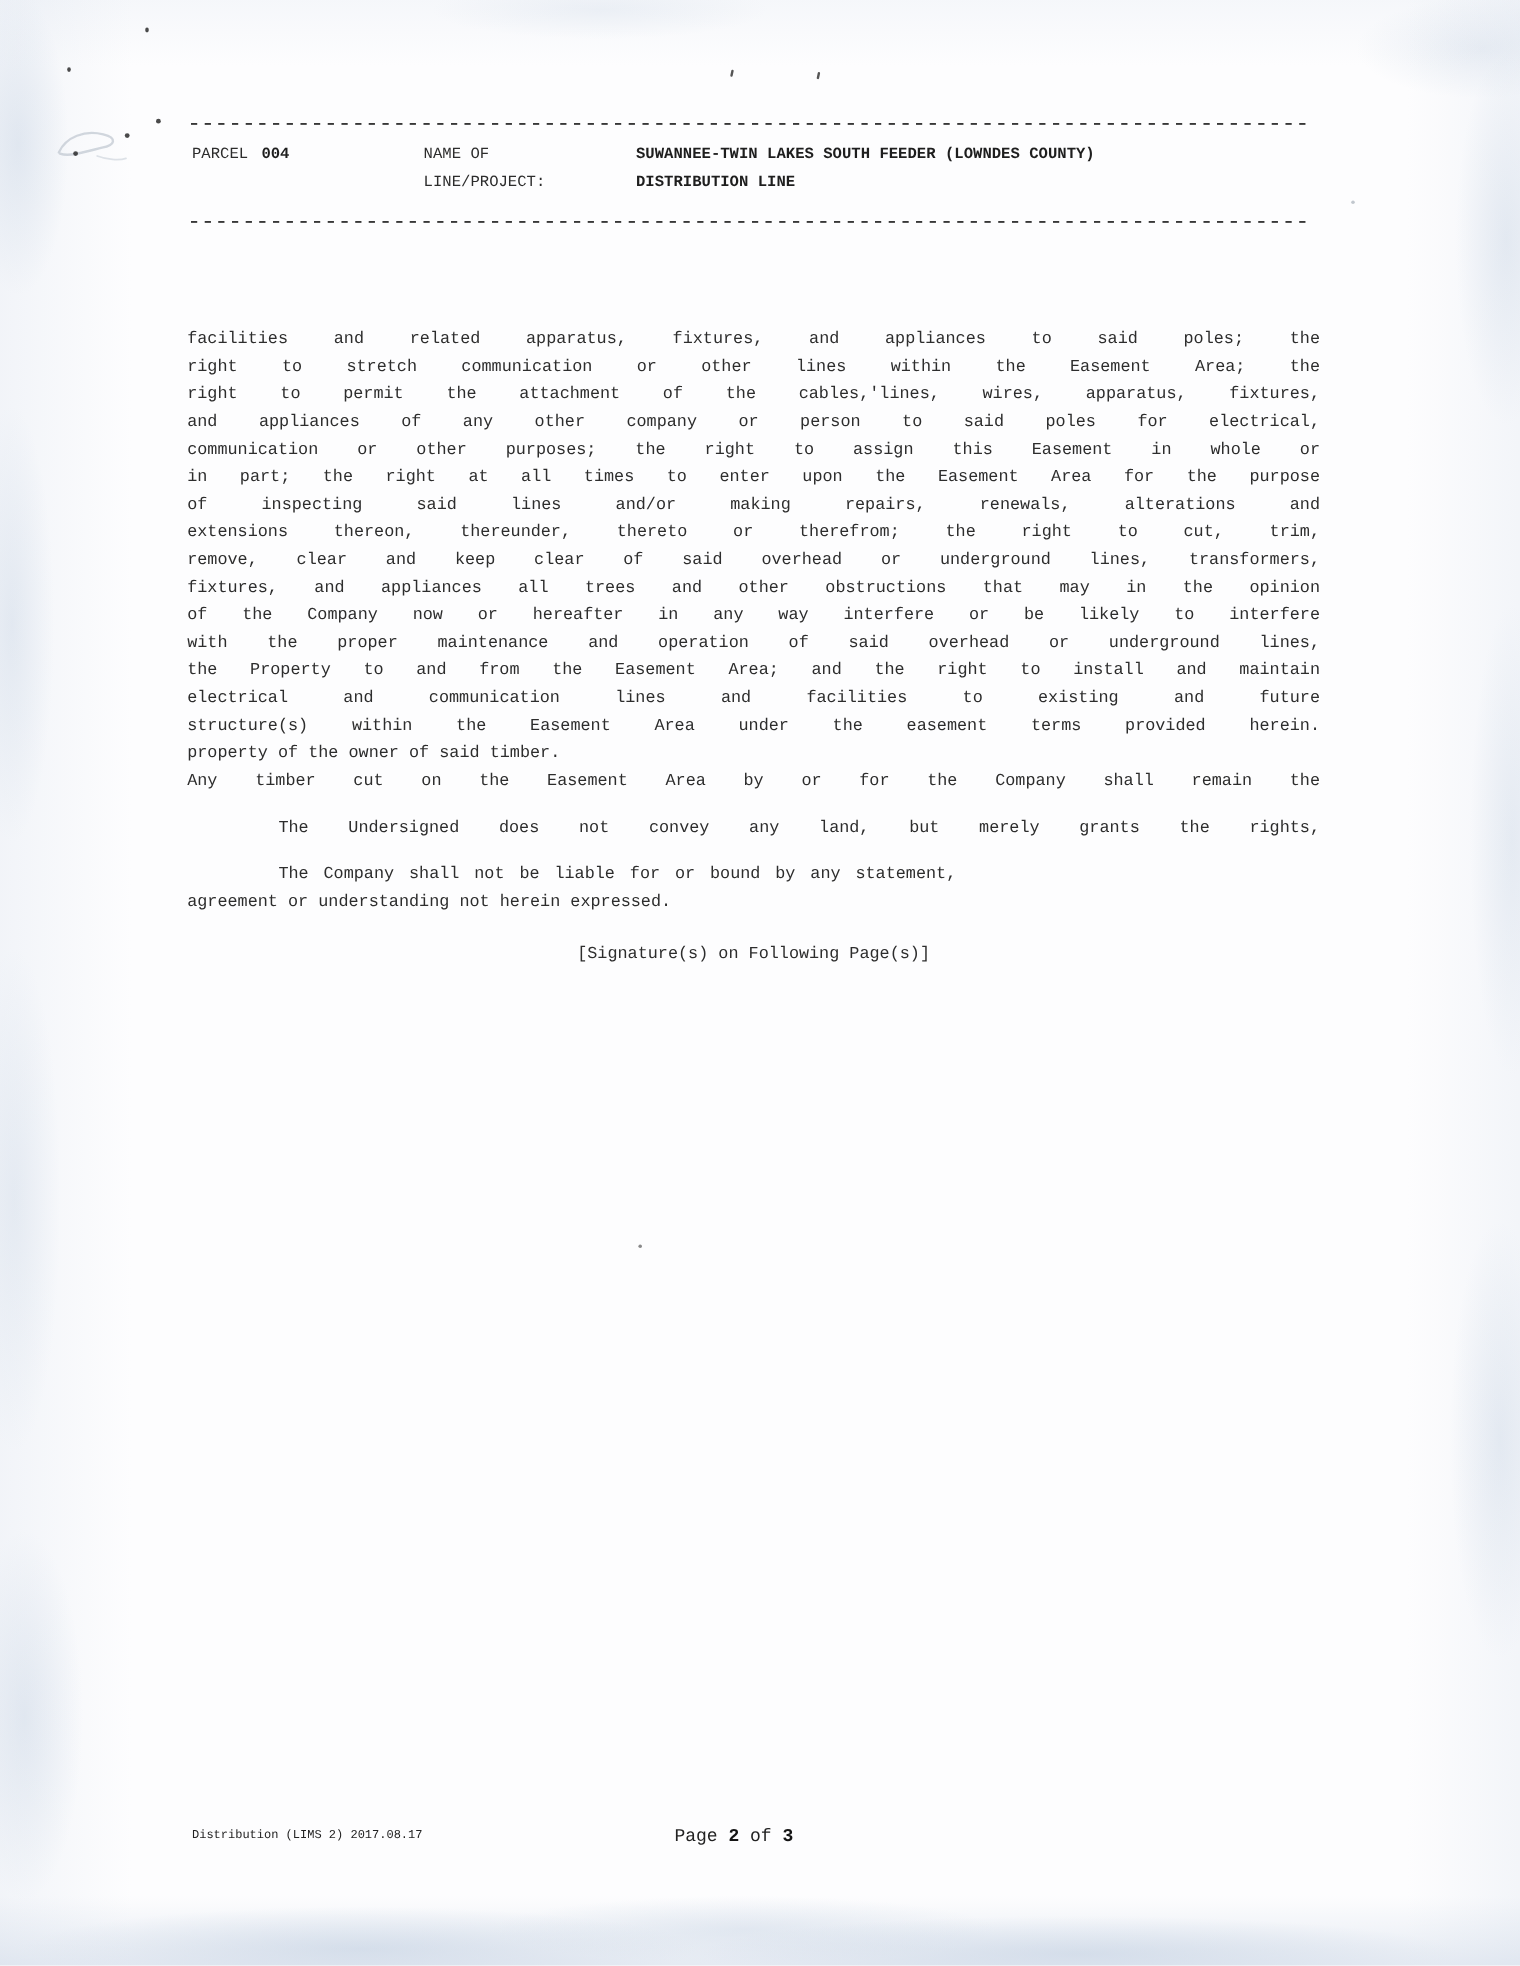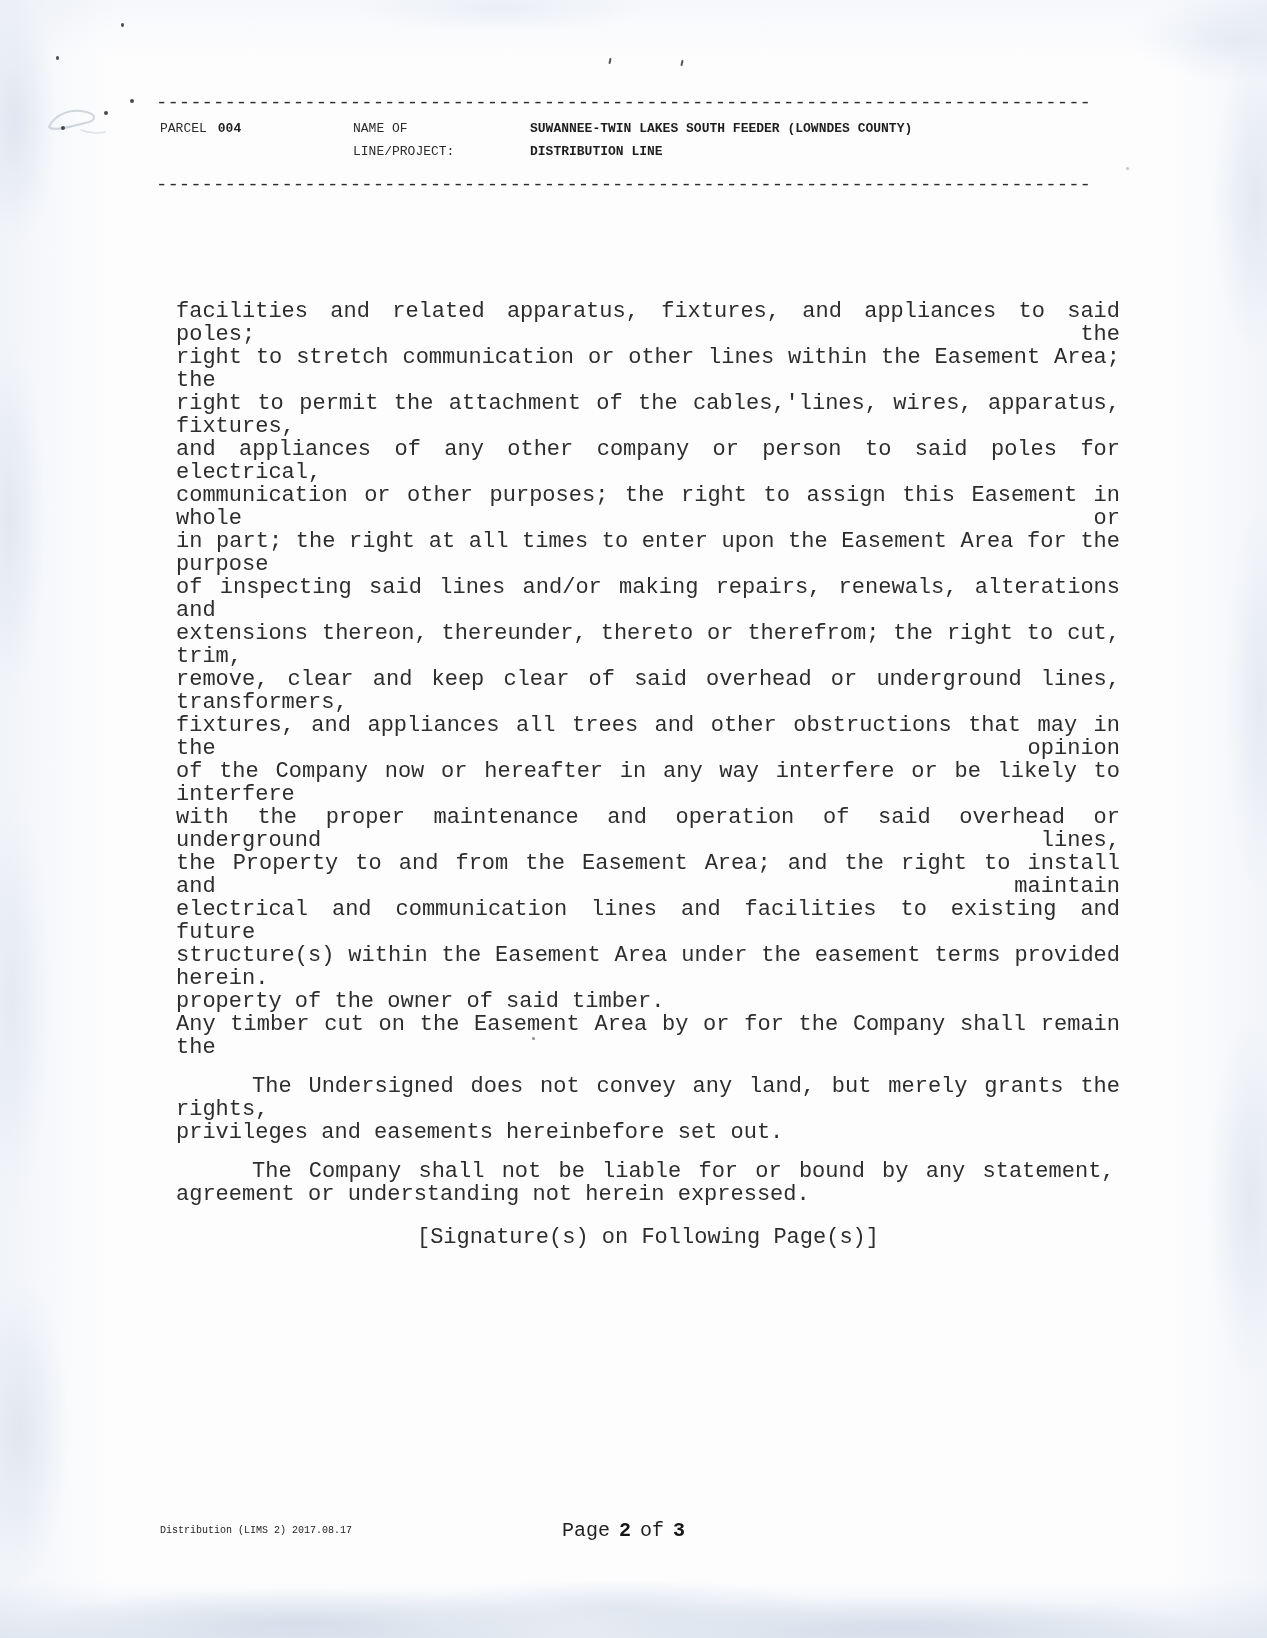--- a/index.html
+++ b/index.html
@@ -49,39 +49,39 @@
   .hdr-row { position: absolute; font-size: 13px; line-height: 23px; white-space: nowrap; }
   #hdr-parcel { left: 160px; top: 117px; }
   #hdr-parcel .num { font-weight: bold; color: #1e1e1e; margin-left: 11px; }
   #hdr-name1 { left: 353px; top: 117px; }
   #hdr-name2 { left: 353px; top: 140px; }
   #hdr-proj1 { left: 530px; top: 117px; font-weight: bold; color: #1e1e1e; }
   #hdr-proj2 { left: 530px; top: 140px; font-weight: bold; color: #1e1e1e; }
 
   
   .body-block {
-    position: absolute; left: 156px; top: 300px; width: 944px;
-    font-size: 22px; line-height: 23px; color: #2d2d2d; margin-left: 20px;
+    position: absolute; left: 156px; top: 272px; width: 944px;
+    font-size: 14px; line-height: 23px; color: #2d2d2d;
   }
   .para { margin: 0; }
   .para + .para { margin-top: 16px; }
   .line { white-space: normal; }
   .line.just { text-align: justify; text-align-last: justify; }
   .line.indent { text-indent: 76px; }
   .line.wide { word-spacing: 4px; }
   .sig-note { margin-top: 20px; text-align: center; }
 
   
   .footer-left {
     position: absolute; left: 160px; top: 1521px;
     font-size: 10px; line-height: 19px; color: #222; white-space: nowrap;
   }
   .footer-page {
     position: absolute; left: 562px; top: 1521px;
-    font-size: 20px; line-height: 19px; color: #222; white-space: nowrap;
+    font-size: 15px; line-height: 19px; color: #222; white-space: nowrap;
   }
   .footer-page .b { font-weight: bold; color: #141414; margin-left: 9px; }
   .footer-page .r { margin-left: 9px; }
 
   
   .speck { position: absolute; background: #2a2a2a; border-radius: 50%; opacity: 0.85; }
   .speck.light { background: #9aa3ae; opacity: 0.6; }
   .tick { position: absolute; width: 2px; height: 6px; background: #2a2a2a; opacity: 0.8; transform: rotate(12deg); border-radius: 1px; }
   .squiggle { position: absolute; left: 45px; top: 100px; opacity: 0.75; }
 </style>
@@ -134,21 +134,20 @@
         <div class="line just">with the proper maintenance and operation of said overhead or underground lines,</div>
         <div class="line just">the Property to and from the Easement Area; and the right to install and maintain</div>
         <div class="line just">electrical and communication lines and facilities to existing and future</div>
         <div class="line just">structure(s) within the Easement Area under the easement terms provided herein.</div>
         <div class="line">property of the owner of said timber.</div>
         <div class="line just">Any timber cut on the Easement Area by or for the Company shall remain the</div>
       </div>
 
     <div class="para">
         <div class="line just indent">The Undersigned does not convey any land, but merely grants the rights,</div>
-        <div class="line">privileges and easements hereinbefore set out.</div>
       </div>
 
     <div class="para">
         <div class="line indent wide">The Company shall not be liable for or bound by any statement,</div>
         <div class="line">agreement or understanding not herein expressed.</div>
       </div>
 
     <div class="sig-note">[Signature(s) on Following Page(s)]</div>
   </div>
 

